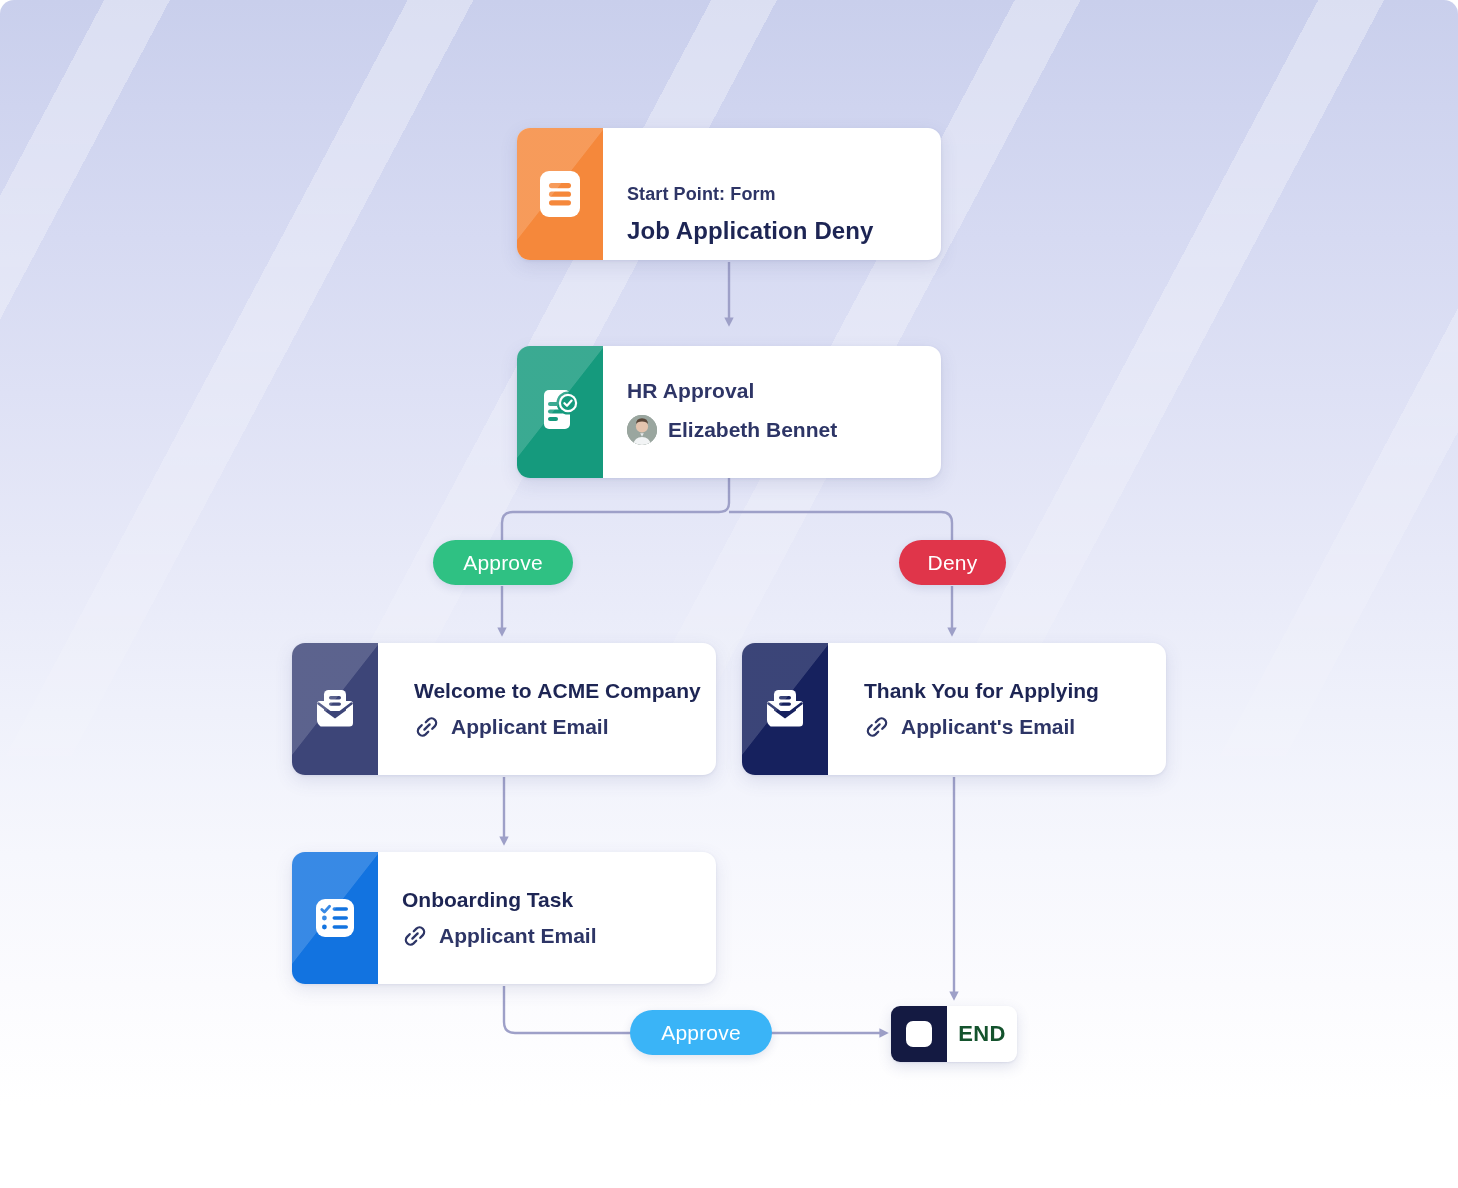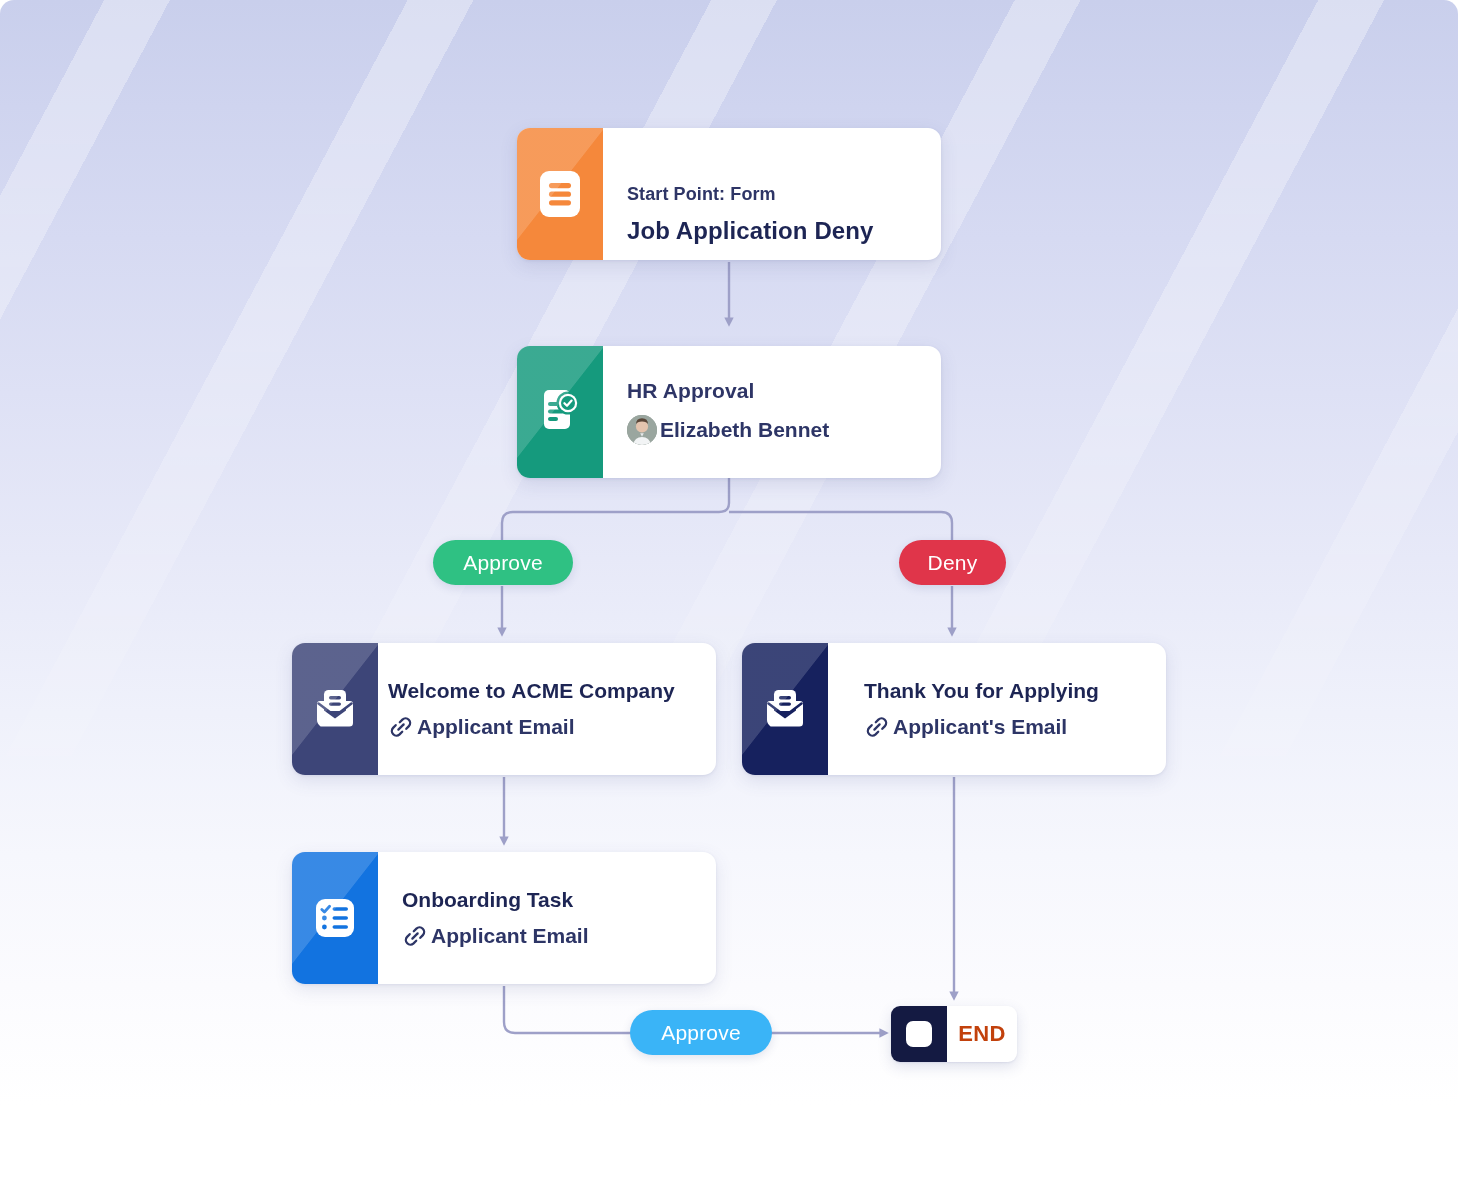--- a/index.html
+++ b/index.html
@@ -66,35 +66,35 @@
     background:linear-gradient(128deg, rgba(255,255,255,0.16) 0%, rgba(255,255,255,0.16) 46%, rgba(255,255,255,0.00) 46.5%, rgba(255,255,255,0.00) 100%);
     pointer-events:none;
   }
   .node .body{
     flex:1 1 auto;
     display:flex; flex-direction:column; justify-content:center;
     padding-left:22px;
   }
   .kicker{ font-size:18px; font-weight:700; color:#2e3566; letter-spacing:.1px; }
   .title { font-size:24px; font-weight:700; color:#1d2554; letter-spacing:.1px; }
-  .sub   { display:flex; align-items:center; gap:3px; font-size:21px; font-weight:600; color:#2d3566; }
+  .sub   { display:flex; align-items:center; gap:11px; font-size:21px; font-weight:600; color:#2d3566; }
   .sub .txt{ font-weight:600; }
 
   
   #node-start    { left:517px; top:128px;  width:424px; height:132px; }
   #node-start .badge{ width:86px; background:#f5883b; }
   #node-start .body{ gap:12px; padding-left:24px;margin-top:40px; }
 
   #node-approval { left:517px; top:346px;  width:424px; height:132px; }
   #node-approval .badge{ width:86px; background:#159a7d; }
   #node-approval .body{ gap:12px; padding-left:24px; }
 
   #node-welcome  { left:292px; top:643px;  width:424px; height:132px; }
   #node-welcome .badge{ width:86px; background:#3d4578; }
-  #node-welcome .body{ gap:11px; padding-left:10px; }
+  #node-welcome .body{ gap:11px; padding-left:36px; }
 
   #node-thankyou { left:742px; top:643px;  width:424px; height:132px; }
   #node-thankyou .badge{ width:86px; background:#16215e; }
   #node-thankyou .body{ gap:11px; padding-left:36px; }
 
   #node-onboard  { left:292px; top:852px;  width:424px; height:132px; }
   #node-onboard .badge{ width:86px; background:#1273e0; }
   #node-onboard .body{ gap:11px; padding-left:24px; }
 
   .node-title-row{ font-size:21px; font-weight:700; color:#1d2554; }
@@ -110,21 +110,21 @@
     overflow:hidden;
   }
   #node-end .badge{
     width:56px; height:56px;
     background:#141a42;
     display:flex; align-items:center; justify-content:center;
   }
   #node-end .sq{ width:26px; height:26px; background:#ffffff; border-radius:7px; }
   #node-end .endlabel{
     flex:1; text-align:center;
-    font-size:22px; font-weight:700; color:#c2410c; letter-spacing:.4px;
+    font-size:22px; font-weight:700; color:#14532d; letter-spacing:.4px;
   }
 
   
   .pill{
     position:absolute;
     display:flex; align-items:center; justify-content:center;
     height:45px; border-radius:23px;
     color:#ffffff; font-size:21px; font-weight:500;
     letter-spacing:.2px;
     box-shadow:0 3px 10px rgba(60,70,130,0.14);

